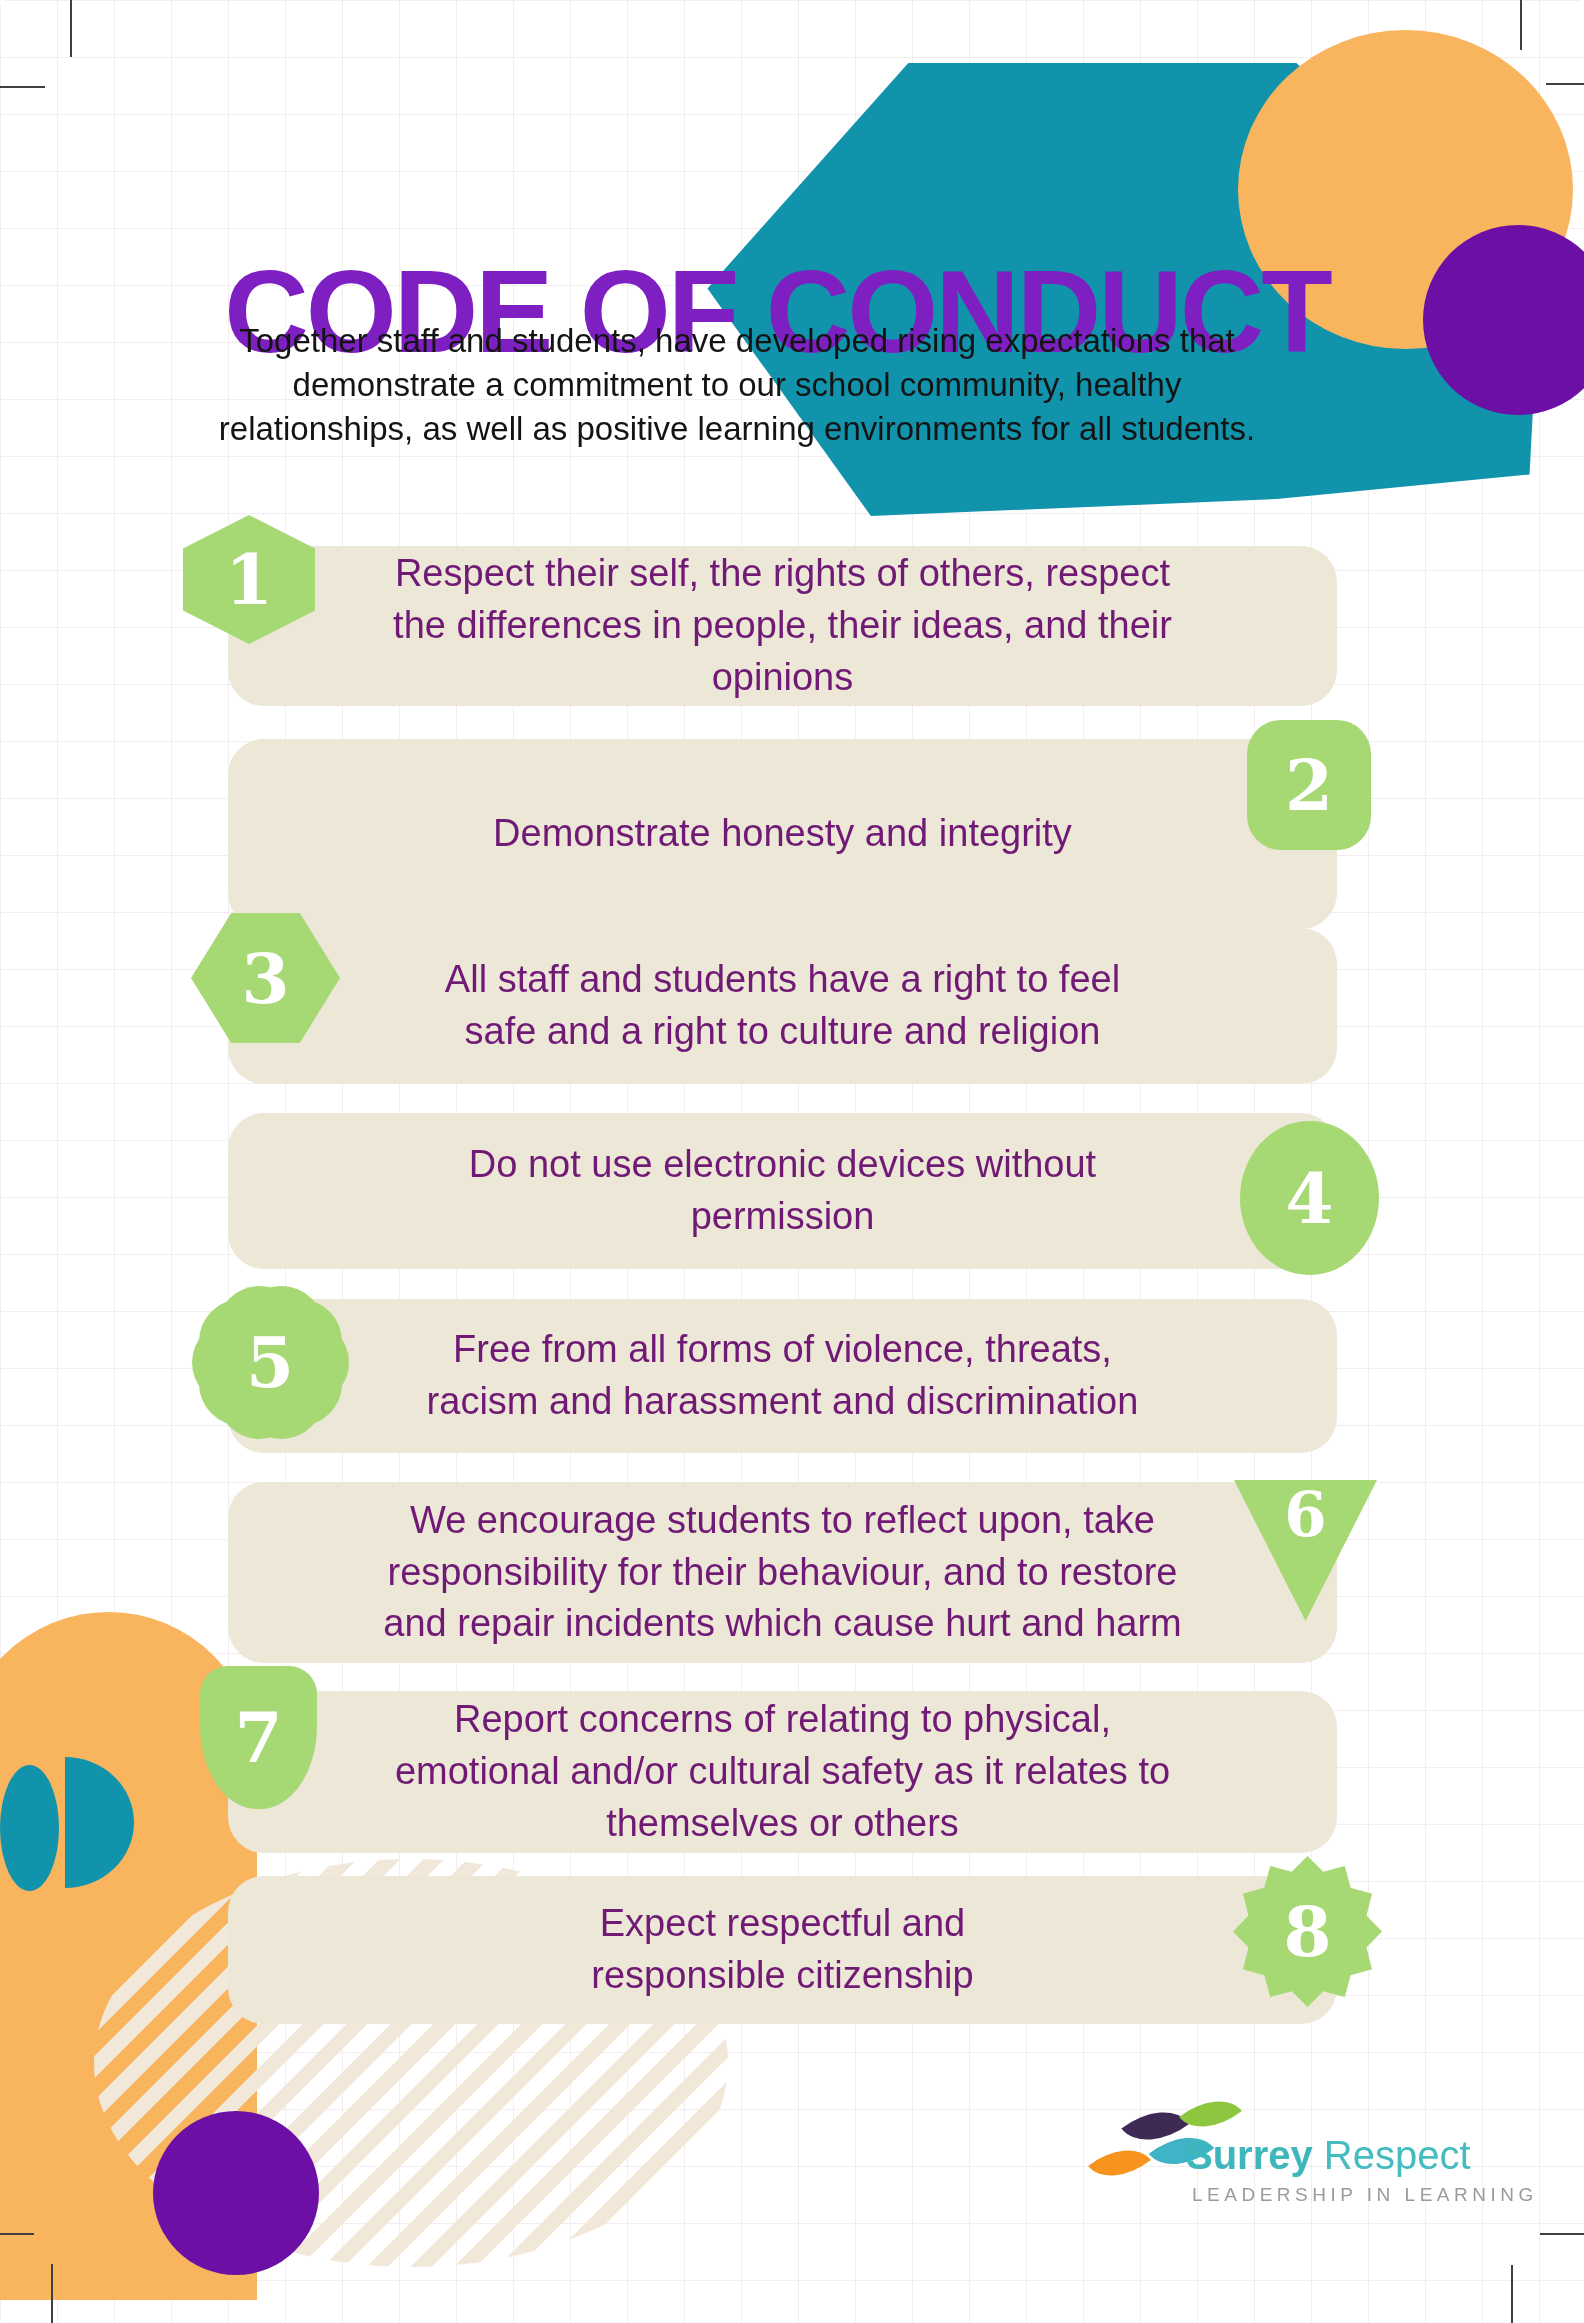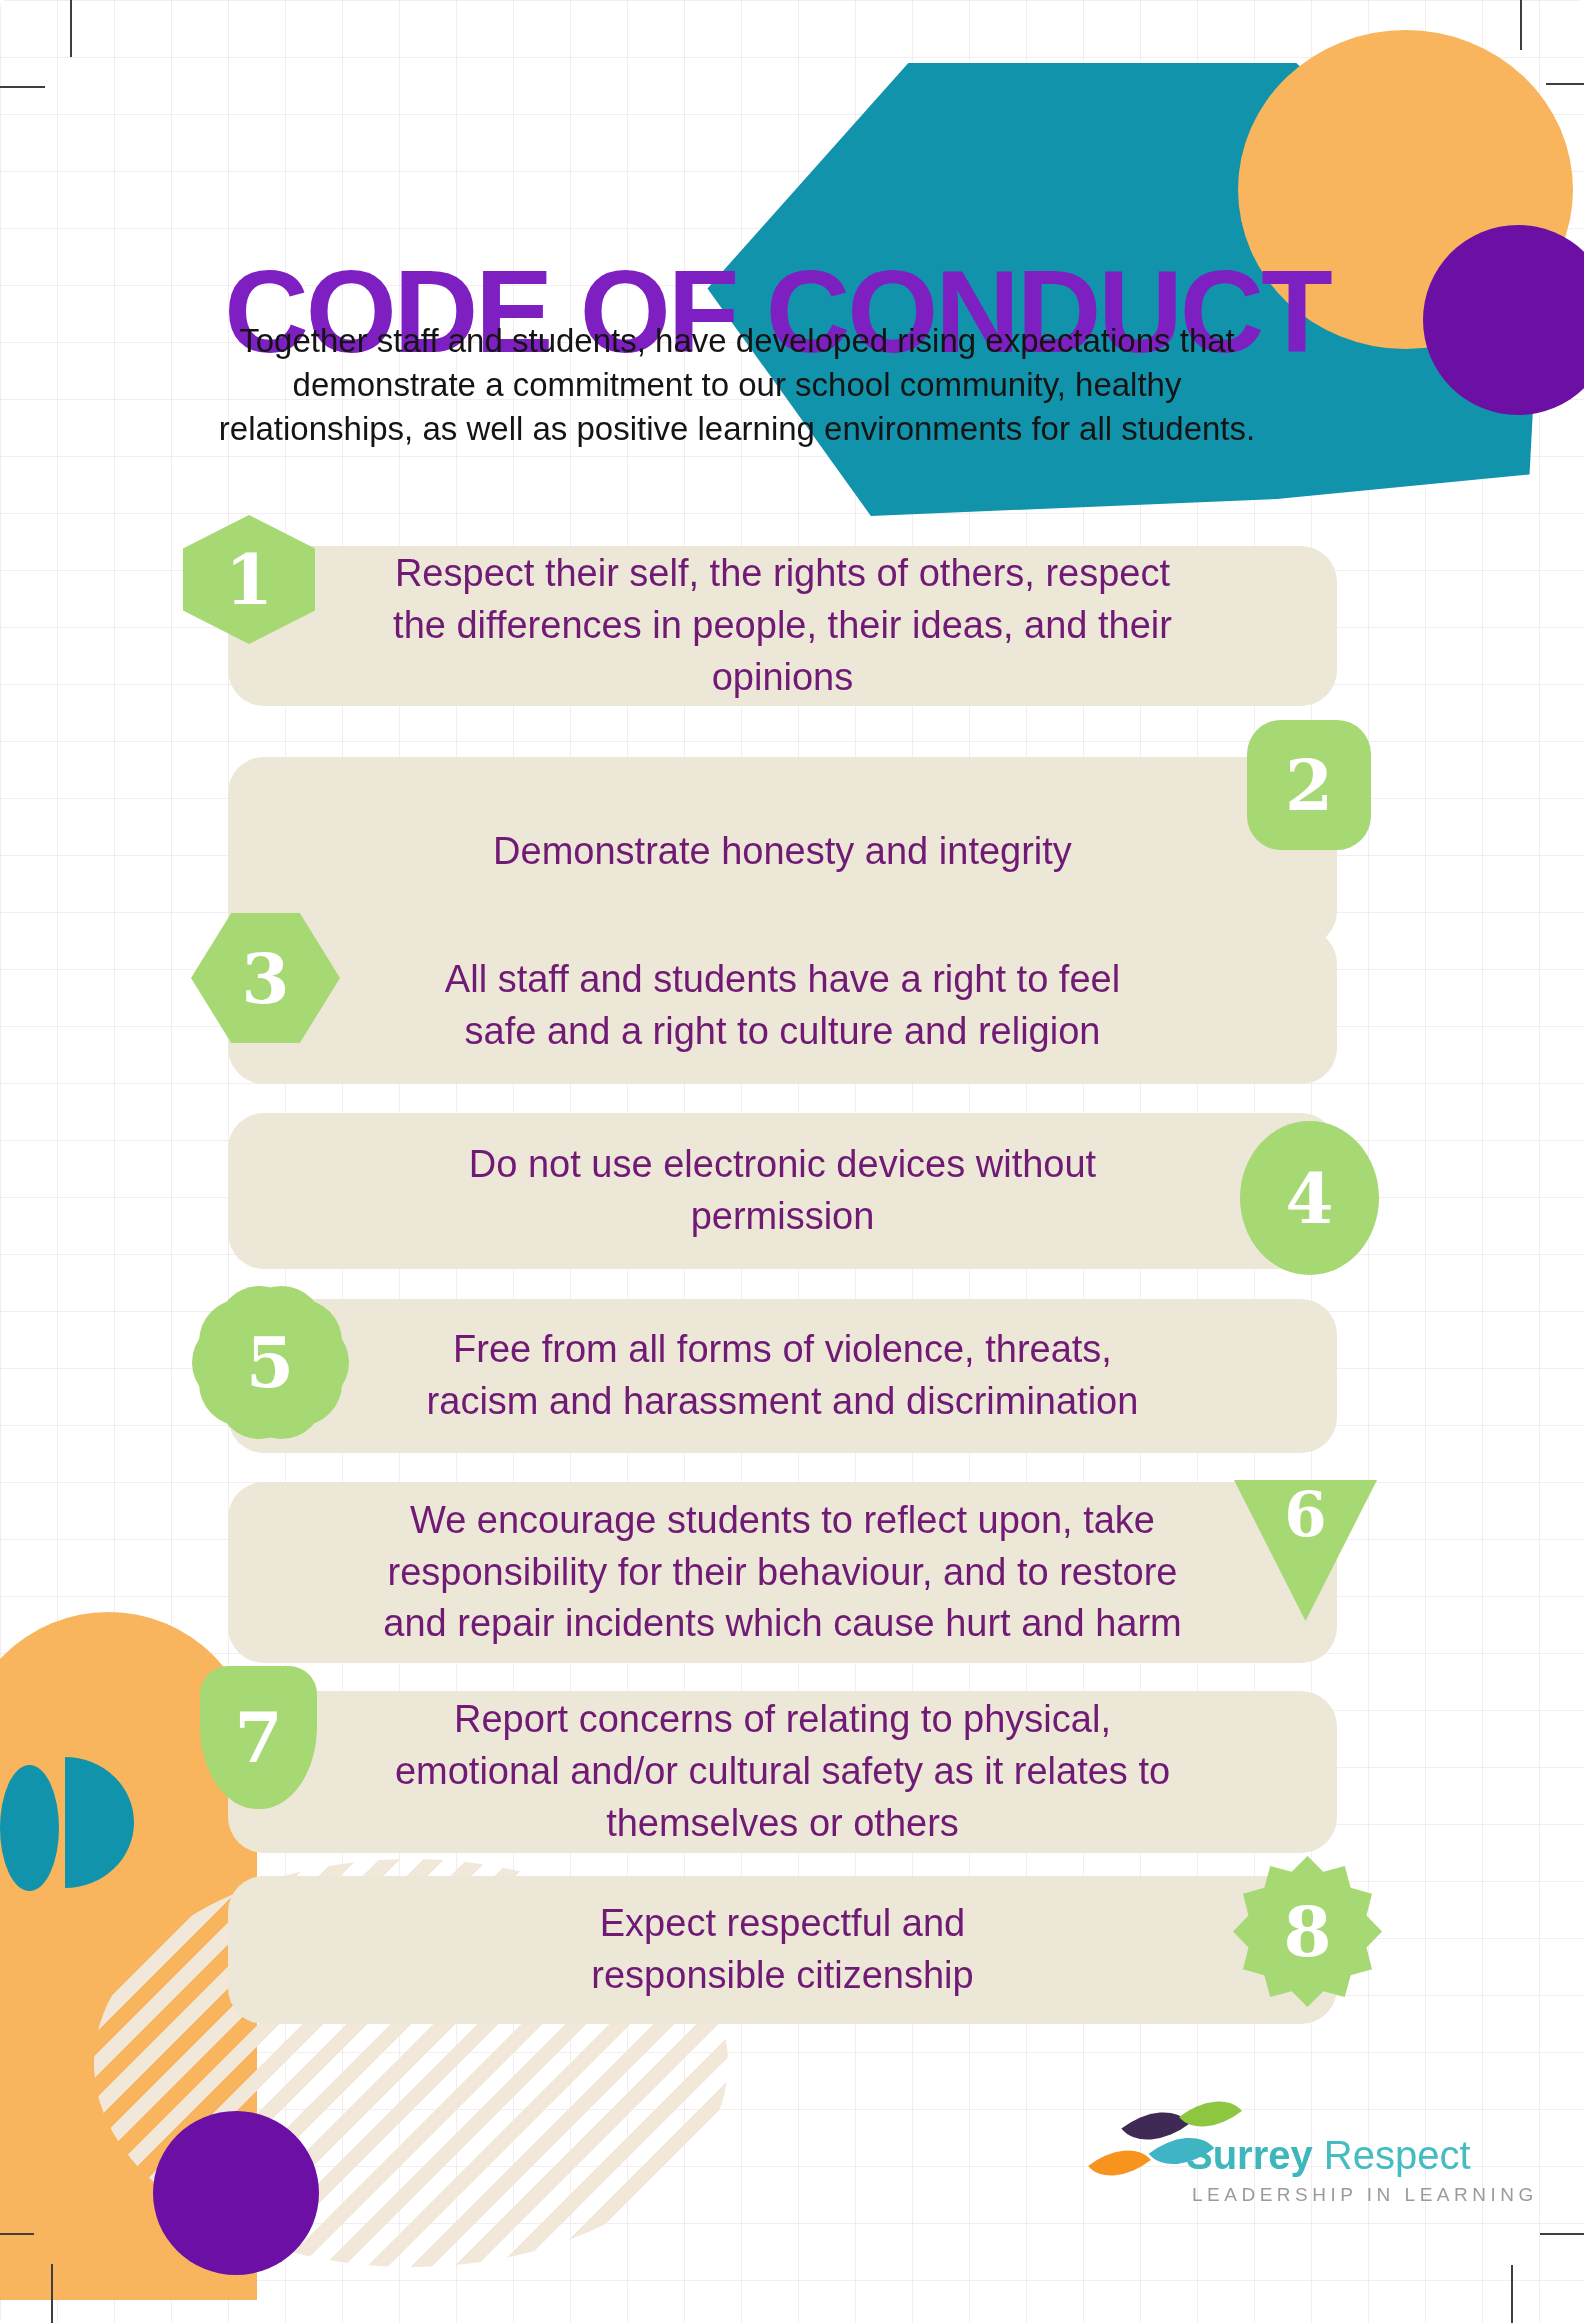--- a/index.html
+++ b/index.html
@@ -31,21 +31,21 @@
   .title{position:absolute;left:0;top:170px;width:1584px;box-sizing:border-box;padding-right:30px;
     text-align:center;font-weight:800;font-size:117px;line-height:1.1;letter-spacing:-3px;
     color:#7e1fc2;z-index:5;}
   .subtitle{position:absolute;left:0;top:319px;width:1584px;box-sizing:border-box;padding-right:110px;
     text-align:center;font-size:33px;line-height:44px;color:#141414;white-space:pre-line;z-index:5;}
   
   .card{position:absolute;left:228px;width:1109px;background:#ece7d7;border-radius:36px;z-index:4;
     display:flex;align-items:center;justify-content:center;}
   .card-text{text-align:center;color:#701a75;font-size:38px;line-height:1.36;white-space:pre-line;
     padding:0 40px;}
-  .c1{top:546px;height:160px}.c2{top:757px;height:190px}.c3{top:928px;height:156px}
+  .c1{top:546px;height:160px}.c2{top:739px;height:190px}.c3{top:928px;height:156px}
   .c4{top:1113px;height:156px}.c5{top:1299px;height:154px}.c6{top:1482px;height:181px}
   .c7{top:1691px;height:162px}.c8{top:1876px;height:148px}
   
   .badge{position:absolute;background:#a6d873;display:flex;align-items:center;justify-content:center;
     z-index:6;}
   .num{font-family:"DejaVu Serif",serif;font-weight:700;color:#ffffff;font-size:69px;line-height:1;
     position:relative;}
   .b1{left:183px;top:515px;width:132px;height:129px}
   .b2{left:1247px;top:720px;width:124px;height:130px}
   .b3{left:191px;top:913px;width:149px;height:130px}

